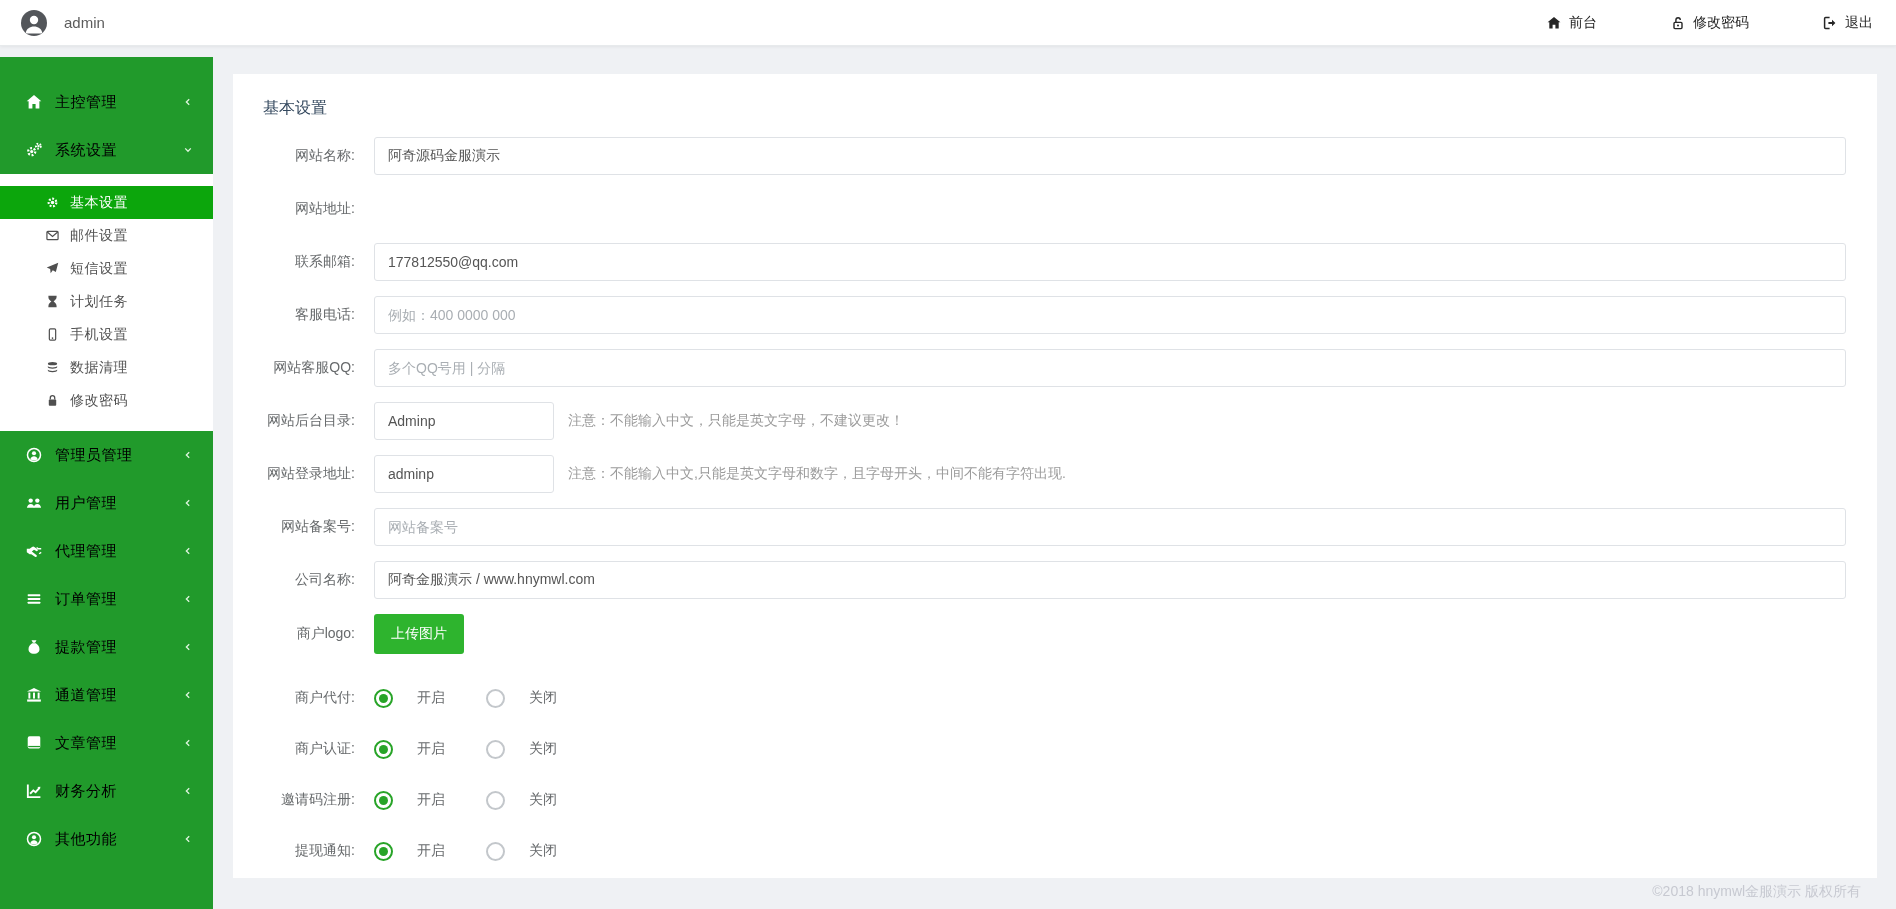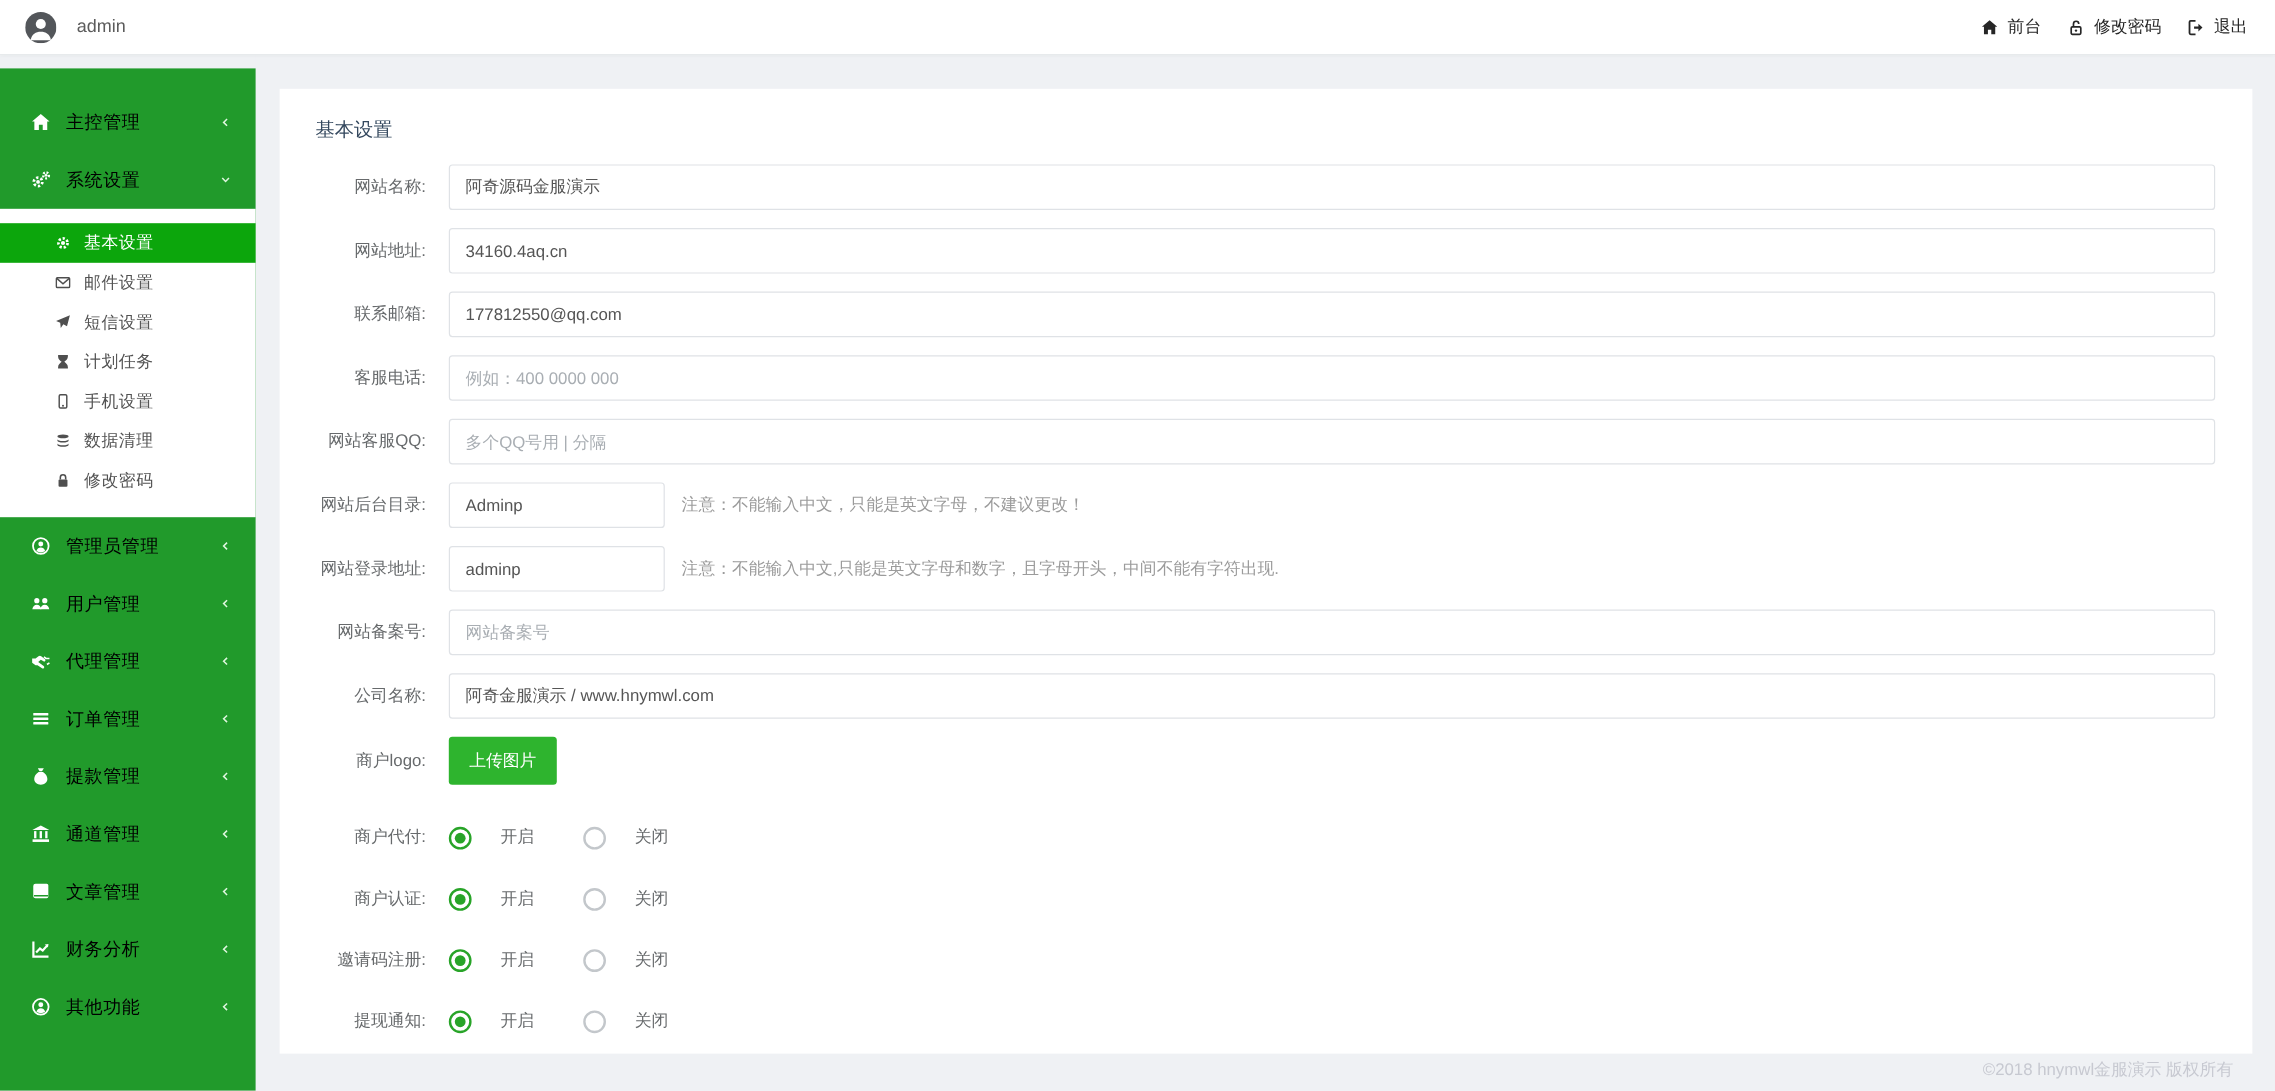--- a/index.html
+++ b/index.html
@@ -9,21 +9,21 @@
     background:#eff1f4;
   }
   
   .header{
     position:absolute;left:0;top:0;width:1896px;height:45px;background:#ffffff;
     border-bottom:1px solid #e7eaec;box-shadow:0 1px 3px rgba(0,0,0,.06);z-index:20;
     display:flex;align-items:center;
   }
   .avatar{position:absolute;left:21px;top:10px;width:26px;height:26px;}
   .username{position:absolute;left:64px;top:0;height:45px;line-height:45px;font-size:15px;color:#5c5c5c;}
-  .top-nav{position:absolute;right:23px;top:0;height:45px;display:flex;gap:22px;}
+  .top-nav{position:absolute;right:23px;top:0;height:45px;display:flex;gap:74px;}
   .top-nav-item{display:flex;align-items:center;gap:8px;font-size:14px;color:#262626;cursor:pointer;}
   .top-nav-item .ic{width:14px;height:14px;color:#262626;}
   
   .sidebar{position:absolute;left:0;top:57px;width:213px;bottom:0;background:#219a2b;z-index:10;}
   .s-item{height:48px;display:flex;align-items:center;padding:0 20px 0 26px;color:#000000;cursor:pointer;}
   .s-item:first-child{margin-top:21px;}
   .s-item .ic{width:16px;height:16px;flex:none;color:#fff;}
   .s-label{margin-left:13px;font-size:15px;letter-spacing:.5px;}
   .chev{margin-left:auto;width:10px;height:10px;color:#eafbe9;opacity:.95;}
   .submenu{background:#ffffff;padding:12px 0 14px 0;}
@@ -288,23 +288,20 @@
     <div class="card-title">基本设置</div>
     <div class="form" id="form-rows">
         <div class="row">
           <div class="row-label">网站名称:</div>
           <div class="ctl">
             <input type="text" class="txt long" value="阿奇源码金服演示" style="">
           </div>
         </div>
         <div class="row">
           <div class="row-label">网站地址:</div>
-          <div class="ctl">
-            <input type="text" class="txt long" value="34160.4aq.cn" style="">
-          </div>
         </div>
         <div class="row">
           <div class="row-label">联系邮箱:</div>
           <div class="ctl">
             <input type="text" class="txt long" value="177812550@qq.com" style="">
           </div>
         </div>
         <div class="row">
           <div class="row-label">客服电话:</div>
           <div class="ctl">

